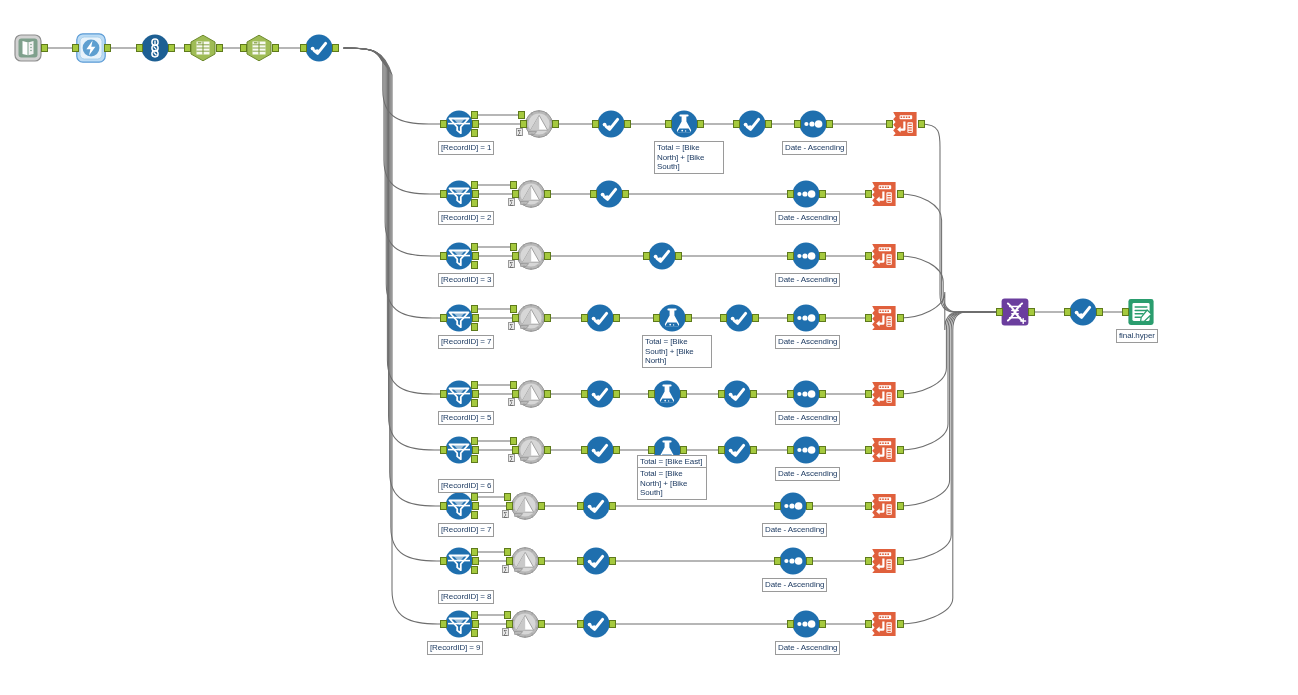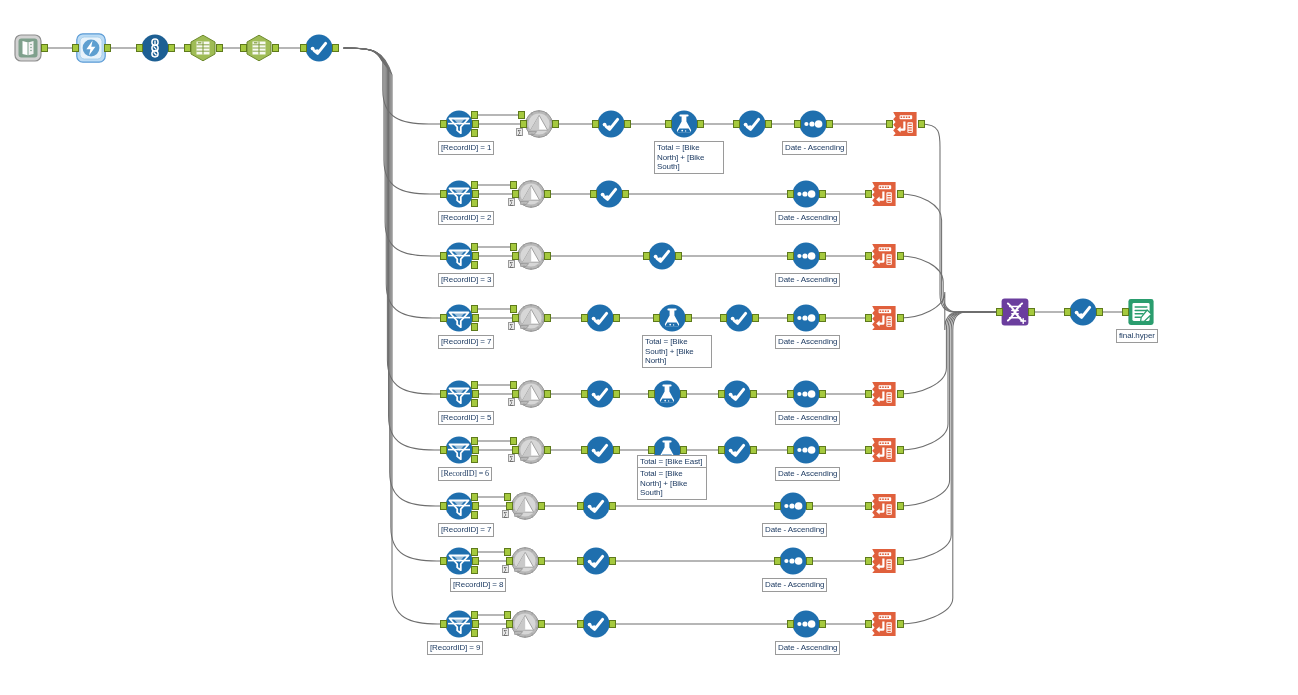--- a/index.html
+++ b/index.html
@@ -1063,25 +1063,25 @@
       <div class="annot nowrap" style="left: 438px; top: 211px;">[RecordID] = 2</div>
       <div class="annot nowrap" style="left: 775px; top: 211px;">Date - Ascending</div>
       <div class="annot nowrap" style="left: 438px; top: 273px;">[RecordID] = 3</div>
       <div class="annot nowrap" style="left: 775px; top: 273px;">Date - Ascending</div>
       <div class="annot nowrap" style="left: 438px; top: 335px;">[RecordID] = 7</div>
       <div class="annot nowrap" style="left: 775px; top: 335px;">Date - Ascending</div>
       <div class="annot w-mid" style="left: 642px; top: 335px;">Total = [Bike South] + [Bike North]</div>
       <div class="annot nowrap" style="left: 438px; top: 411px;">[RecordID] = 5</div>
       <div class="annot nowrap" style="left: 775px; top: 411px;">Date - Ascending</div>
       <div class="annot w-mid" style="left: 637px; top: 411px; margin-top: 44px;">Total = [Bike East] + [Bike West]</div>
-      <div class="annot nowrap" style="left: 438px; top: 467px; font-family: Liberation Serif, serif;">[RecordID] = 6</div>
+      <div class="annot nowrap" style="left: 438px; top: 479px;">[RecordID] = 6</div>
       <div class="annot nowrap" style="left: 775px; top: 467px;">Date - Ascending</div>
       <div class="annot w-mid" style="left: 637px; top: 467px;">Total = [Bike North] + [Bike South]</div>
       <div class="annot nowrap" style="left: 438px; top: 523px;">[RecordID] = 7</div>
       <div class="annot nowrap" style="left: 762px; top: 523px;">Date - Ascending</div>
-      <div class="annot nowrap" style="left: 438px; top: 578px; margin-left: 12px;">[RecordID] = 8</div>
+      <div class="annot nowrap" style="left: 438px; top: 590px;">[RecordID] = 8</div>
       <div class="annot nowrap" style="left: 762px; top: 578px;">Date - Ascending</div>
       <div class="annot nowrap" style="left: 427px; top: 641px;">[RecordID] = 9</div>
       <div class="annot nowrap" style="left: 775px; top: 641px;">Date - Ascending</div>
       <div class="annot nowrap" style="left: 1116px; top: 329px;">final.hyper</div>
     </div>
 
 </div>
 
 </body></html>

